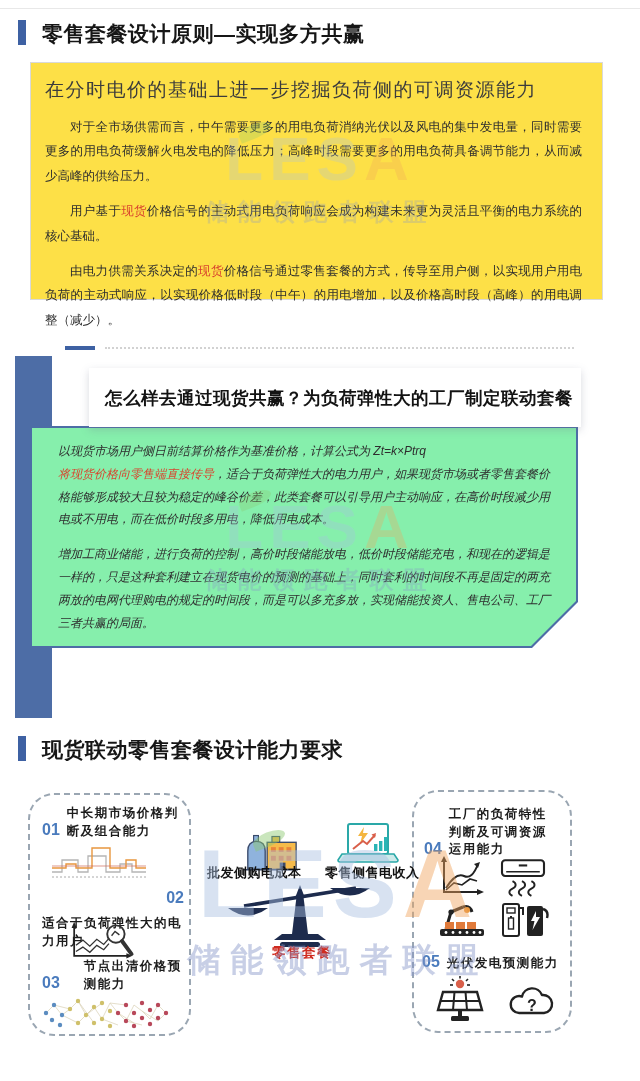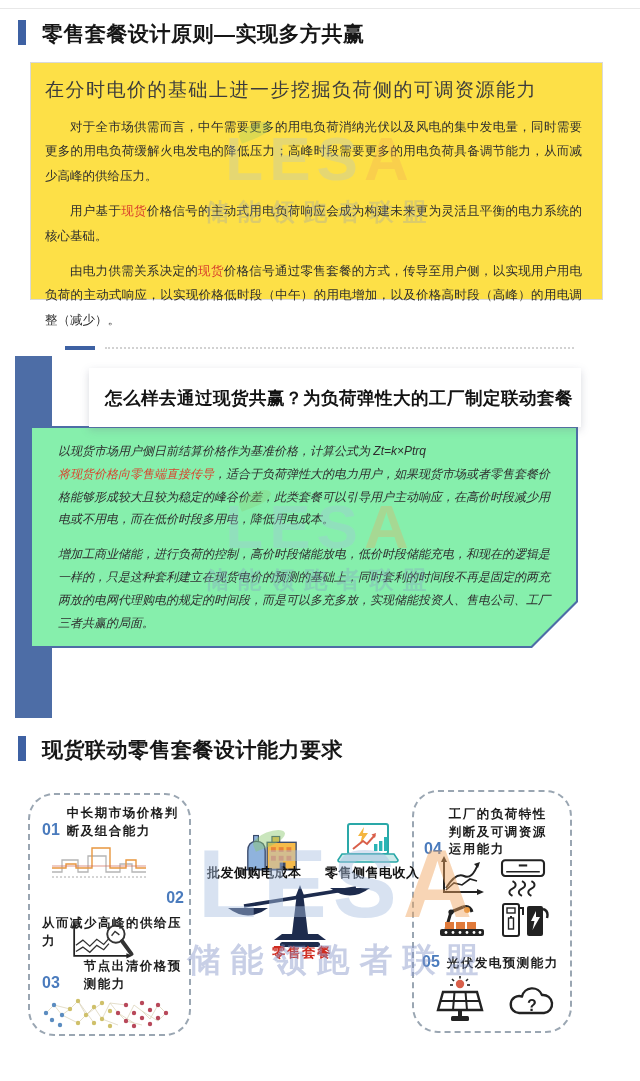--- a/index.html
+++ b/index.html
@@ -122,21 +122,21 @@
       <div class="cap-label">中长期市场价格判断及组合能力</div>
     </div>
     <svg class="icon-abs" style="left:18px;top:48px;" width="104" height="40" viewBox="0 0 104 40">
       <line x1="4" y1="34" x2="100" y2="34" stroke="#aaa" stroke-width="1" stroke-dasharray="2,2"></line>
       <path d="M4 29 L14 29 L14 17 L30 17 L30 29 L40 29 L40 13 L58 13 L58 29 L72 29 L72 21 L84 21 L84 29 L98 29" fill="none" stroke="#b5b5b5" stroke-width="1.3"></path>
       <path d="M4 25 L18 25 L18 21 L28 21 L28 25 L44 25 L44 5 L62 5 L62 25 L78 25 L78 17 L88 17 L88 25 L98 25" fill="none" stroke="#e8973f" stroke-width="1.4"></path>
       <line x1="4" y1="23" x2="98" y2="23" stroke="#cf6a5a" stroke-width="0.7"></line>
     </svg>
     <div class="cap-item" style="left:12px;top:93px;width:142px;flex-direction:column;">
       <div class="cap-num">02</div>
-      <div class="cap-label">从而减少高峰的供给压力</div>
+      <div class="cap-label">适合于负荷弹性大的电力用户</div>
     </div>
     <svg class="icon-abs" style="left:30px;top:126px;" width="84" height="40" viewBox="0 0 84 46">
       <path d="M10 6 L10 40 L72 40" fill="none" stroke="#222" stroke-width="2"></path>
       <polygon points="10,1 7,8 13,8" fill="#222"></polygon>
       <polygon points="77,40 70,37 70,43" fill="#222"></polygon>
       <path d="M12 28 L20 22 L28 29 L36 21 L44 27 L50 20" fill="none" stroke="#333" stroke-width="1.5"></path>
       <path d="M12 35 L20 30 L28 36 L36 28 L44 33 L50 26" fill="none" stroke="#333" stroke-width="1.5"></path>
       <circle cx="58" cy="15" r="10" fill="none" stroke="#333" stroke-width="2.2"></circle>
       <path d="M53 17 L57 12 L62 16" fill="none" stroke="#333" stroke-width="1.6"></path>
       <line x1="65" y1="23" x2="76" y2="38" stroke="#333" stroke-width="4.5" stroke-linecap="round"></line>

